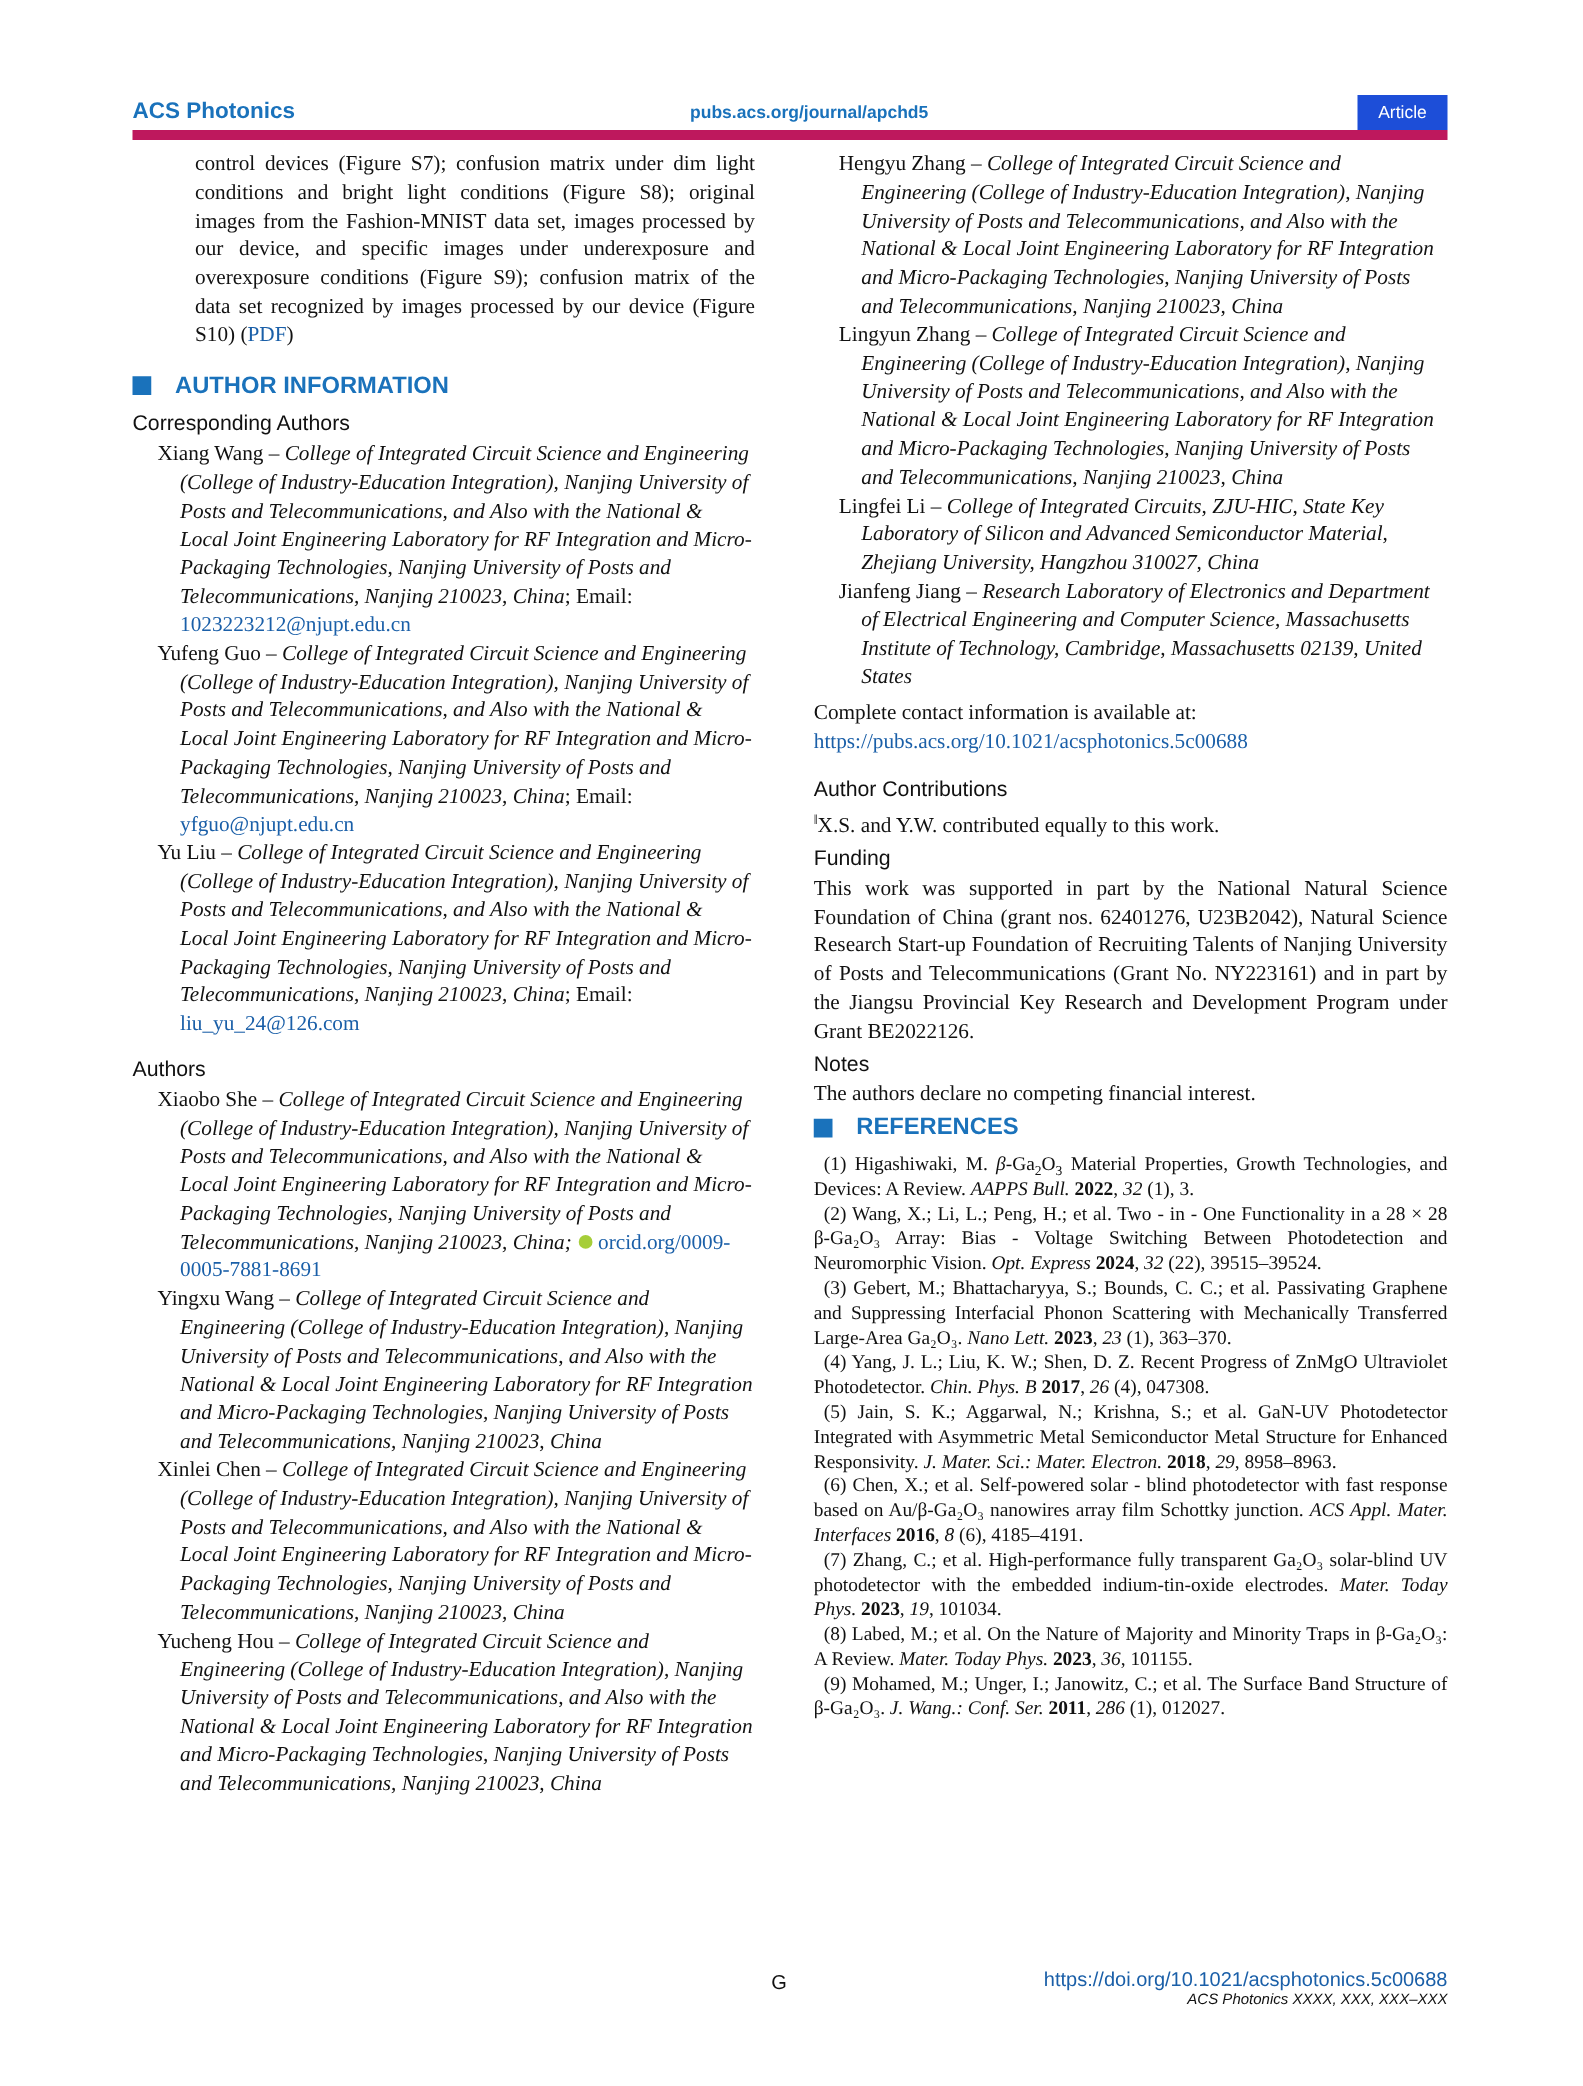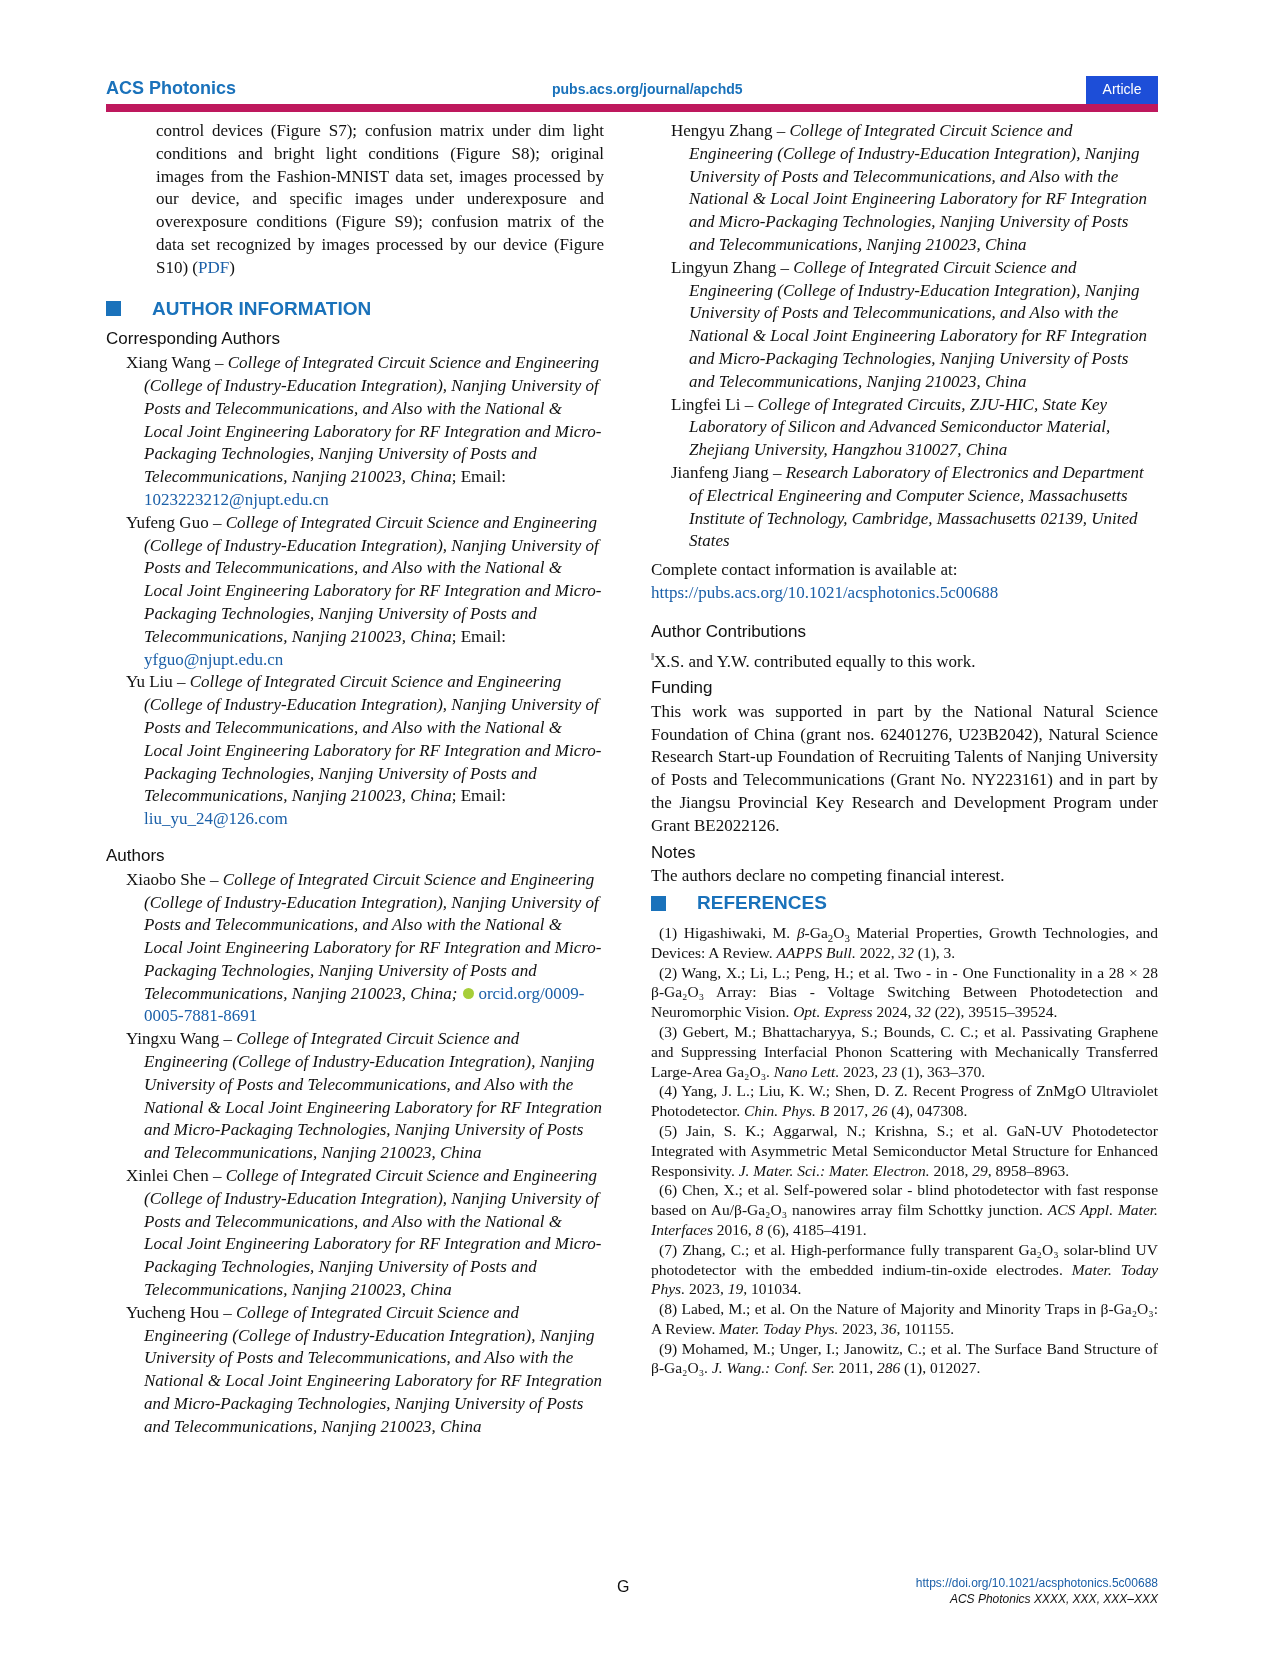--- a/index.html
+++ b/index.html
@@ -13,37 +13,37 @@
 
   
   .col { position: absolute; top: 120px; font-family: "Liberation Serif", serif; font-size: 17px; line-height: 22.8px; }
   .col-left { left: 106px; width: 498px; }
   .col-right { left: 651px; width: 507px; }
 
   .just { text-align: justify; }
   .si-para { margin-left: 50px; text-align: justify; text-align-last: left; }
   .link { color: #1a5fa8; }
 
-  .sec-head { display: flex; align-items: center; font-family: "Liberation Sans", sans-serif; font-weight: bold; font-size: 19px; color: #1a72bb; margin-top: 18px; margin-bottom: 8px; gap: 12px; }
+  .sec-head { display: flex; align-items: center; font-family: "Liberation Sans", sans-serif; font-weight: bold; font-size: 19px; color: #1a72bb; margin-top: 18px; margin-bottom: 8px; }
   .sec-head .sq { width: 15px; height: 15px; background: #1a72bb; margin-right: 19px; }
 
   .sub-head { font-family: "Liberation Sans", sans-serif; font-size: 17px; color: #111; margin-top: 4px; margin-bottom: 1px; }
 
   .author { margin-left: 20px; padding-left: 18px; text-indent: -18px; }
   .author .name { font-style: normal; }
   .author .aff { font-style: italic; }
   .orcid-icon { display: inline-block; width: 11px; height: 11px; border-radius: 50%; background: #a6ce39; vertical-align: middle; margin: 0 4px 0 6px; position: relative; top: -1px; }
 
   .ref { font-size: 15.5px; line-height: 19.8px; text-align: justify; text-indent: 8px; }
   .ref i { font-style: italic; }
-  .ref b { font-weight: normal; margin-top: 24px; }
+  .ref b { font-weight: bold; margin-top: 24px; }
   sub { font-size: 0.7em; line-height: 0; }
 
   .footer-page { position: absolute; left: 617px; top: 1578px; font-family: "Liberation Sans", sans-serif; font-size: 16px; }
-  .footer-doi { position: absolute; right: 108px; top: 1576px; font-family: "Liberation Sans", sans-serif; font-size: 12px; color: #1a5fa8; text-align: right; }
+  .footer-doi { position: absolute; right: 108px; top: 1576px; font-family: "Liberation Sans", sans-serif; font-size: 16px; color: #1a5fa8; text-align: right; }
   .footer-cite { position: absolute; right: 108px; top: 1592px; font-family: "Liberation Sans", sans-serif; font-size: 12px; font-style: italic; text-align: right; }
 </style>
 </head>
 <body>
 
 <div class="hdr">
   <span class="journal">ACS Photonics</span>
   <span class="url">pubs.acs.org/journal/apchd5</span>
   <span class="badge">Article</span>
 </div>

